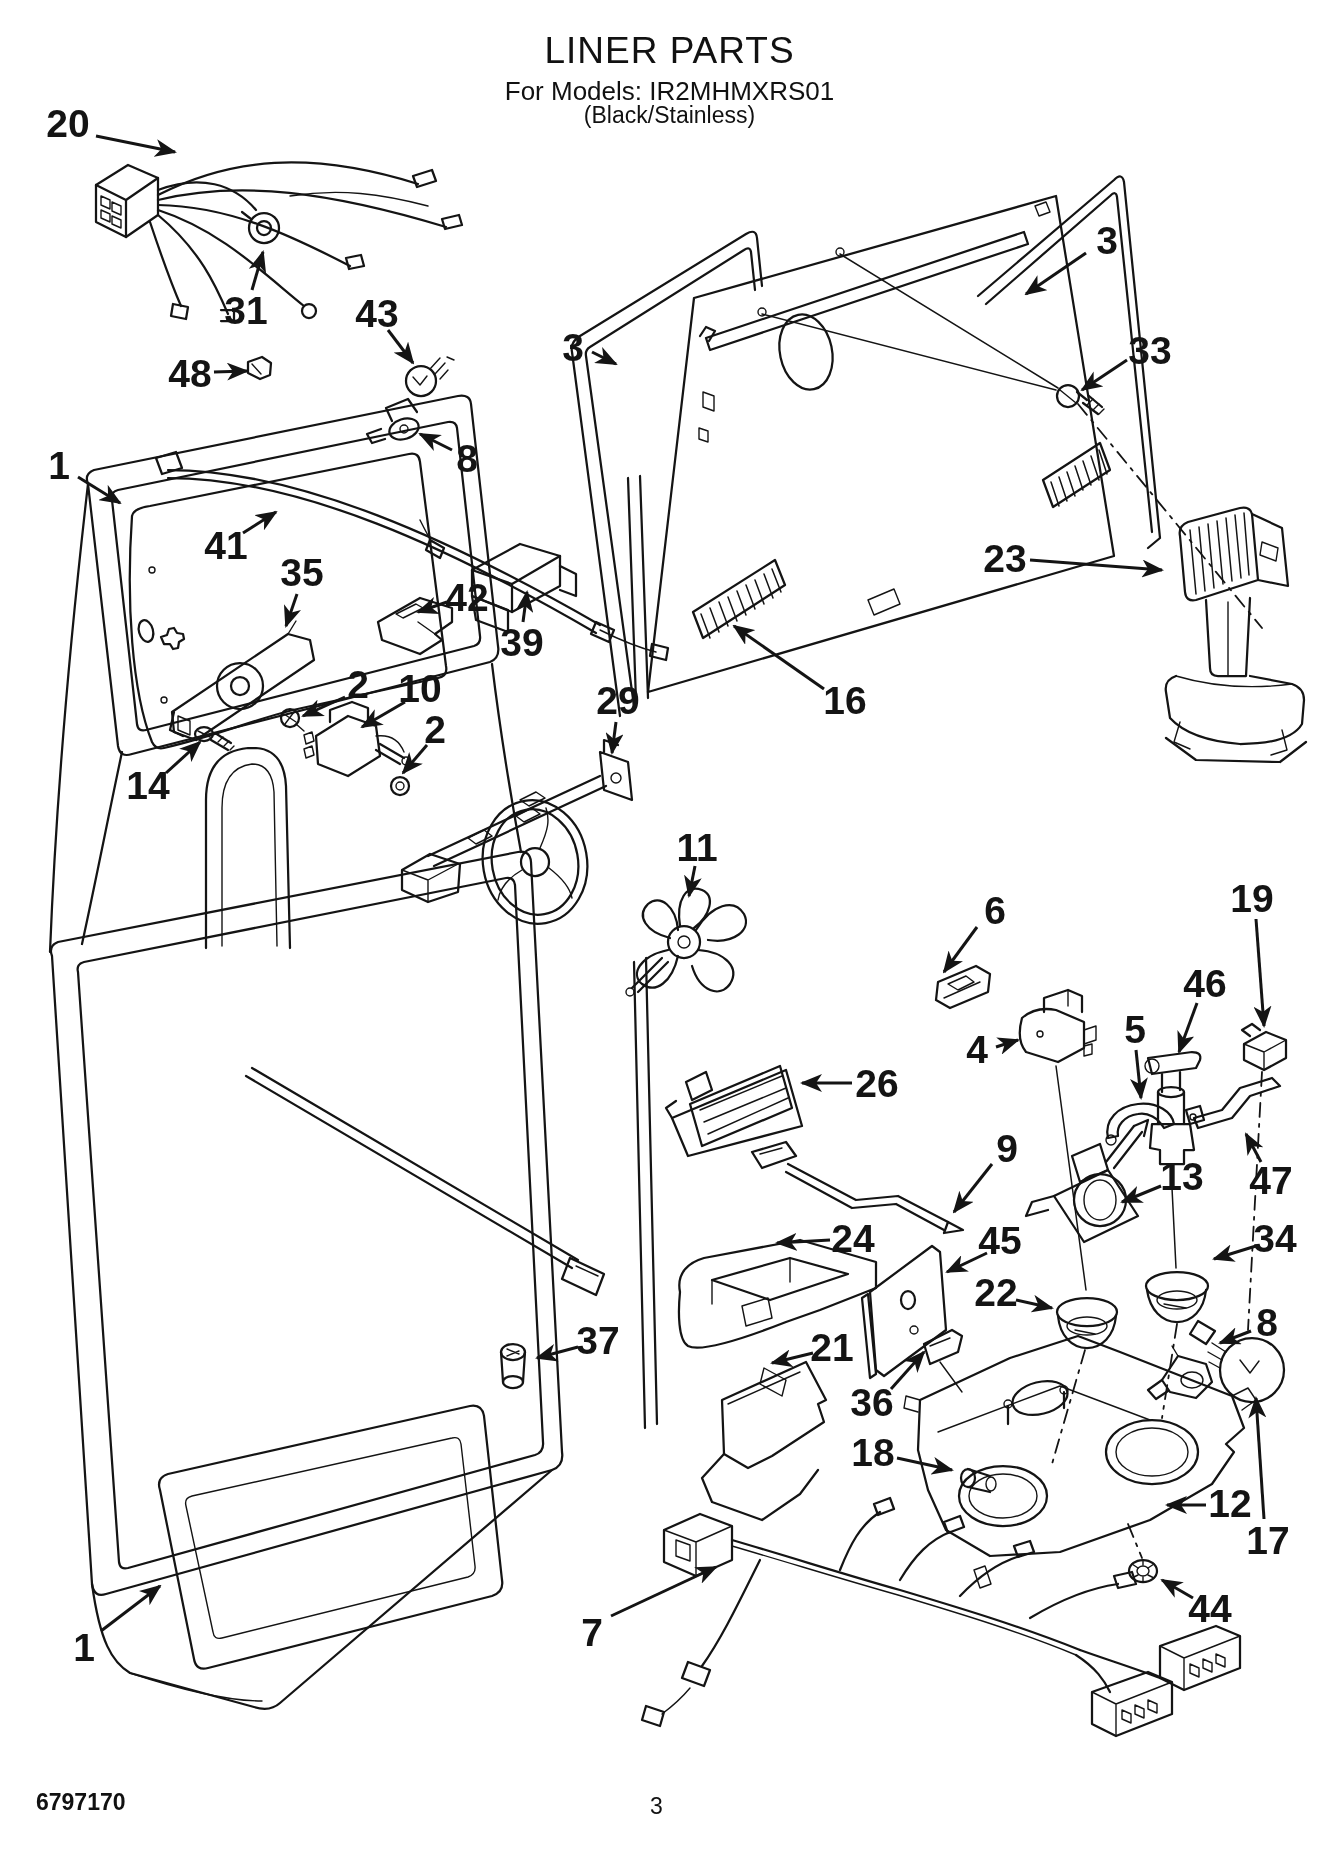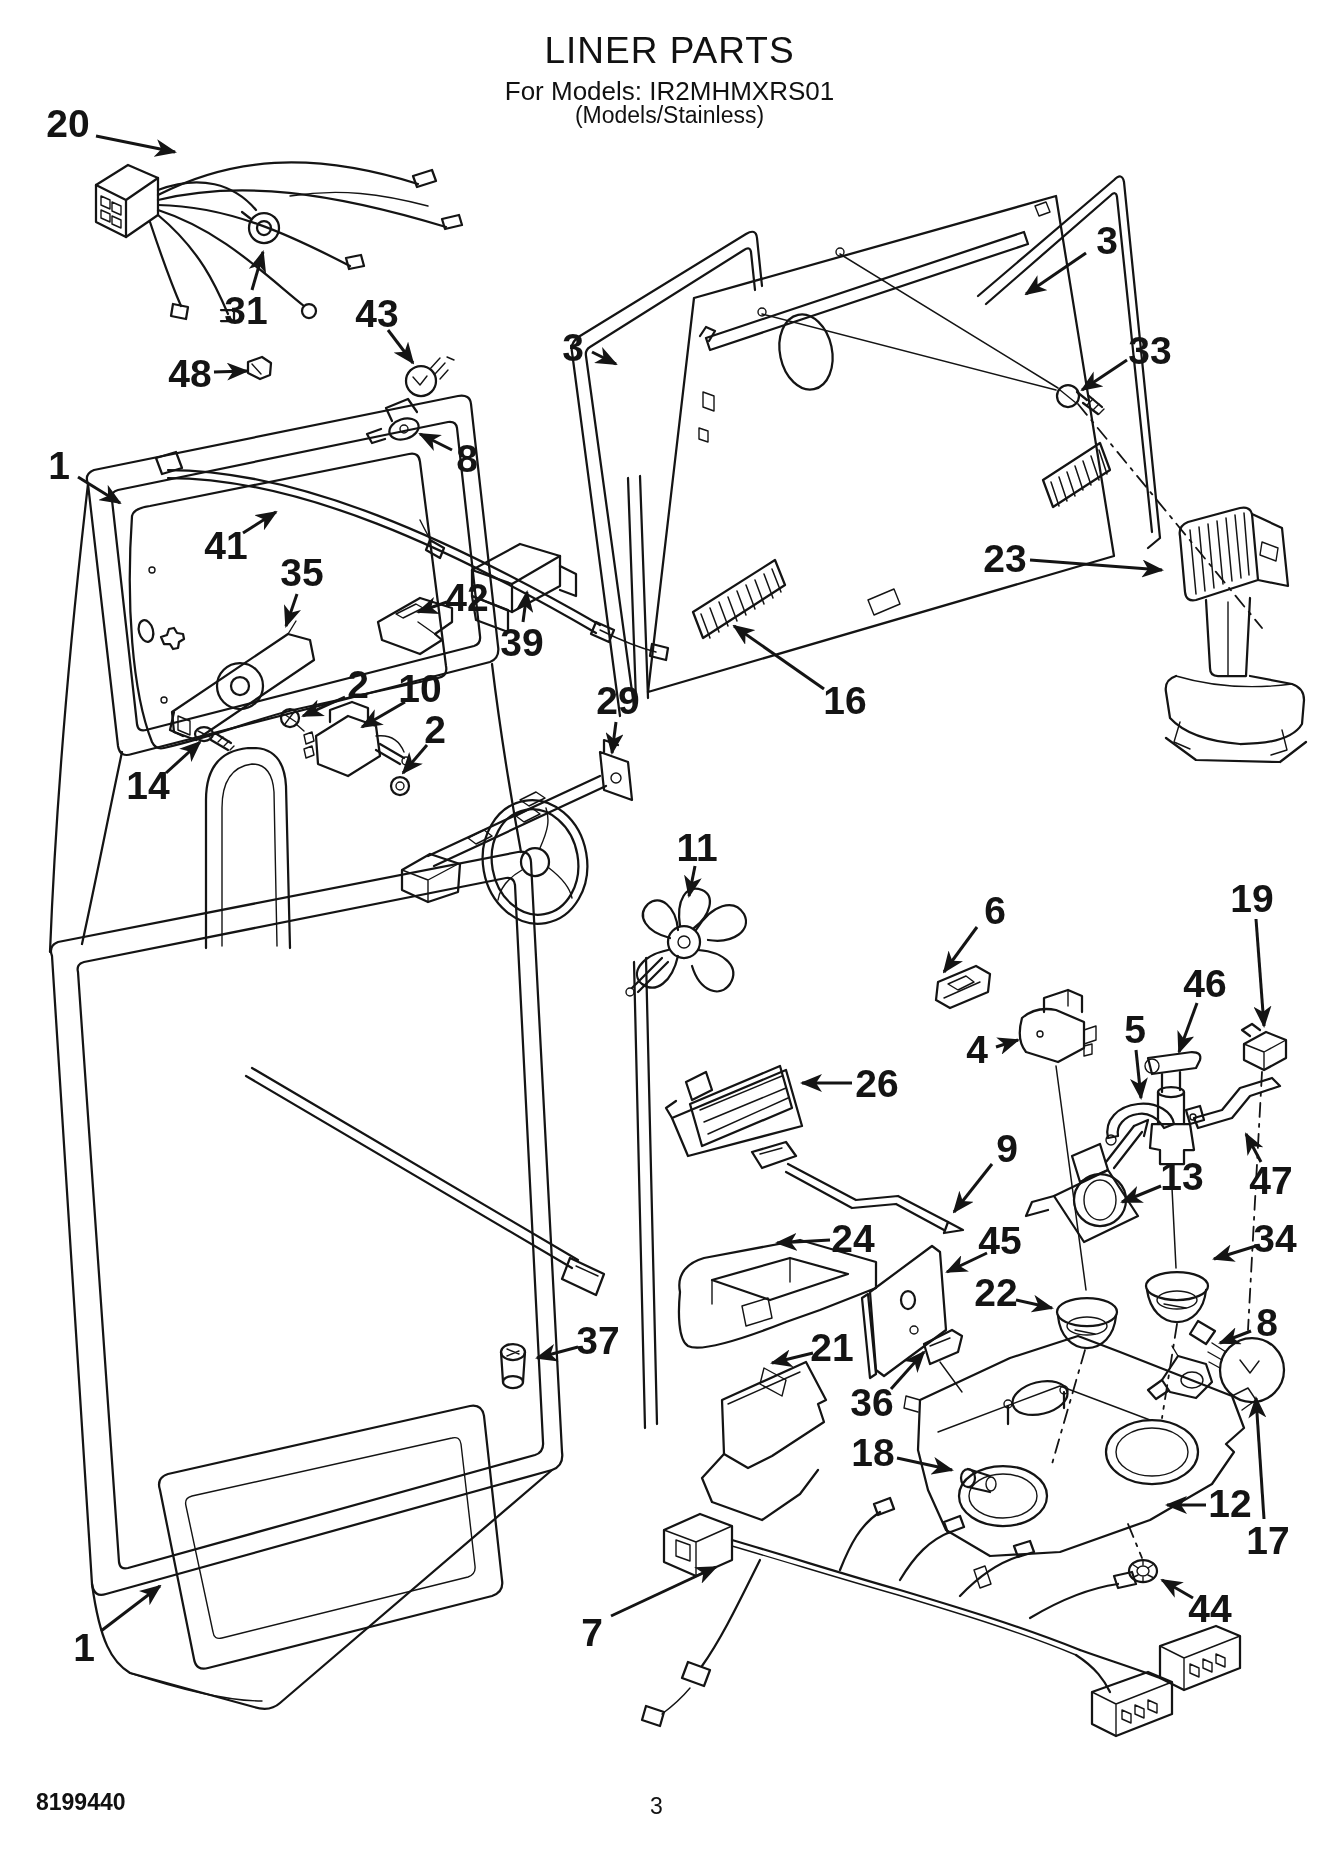--- a/index.html
+++ b/index.html
@@ -24,21 +24,21 @@
   .dashdot { stroke-dasharray:14 7 3 7; stroke-width:1.8; }
   .thinline { stroke-width:1.5; }
 </style>
 </head>
 <body>
 
 <div class="page">
 
   <div class="hdr title">LINER PARTS</div>
   <div class="hdr models">For Models: IR2MHMXRS01</div>
-  <div class="hdr finish">(Models/Stainless)</div>
+  <div class="hdr finish">(Black/Stainless)</div>
 
   <svg class="canvas" width="1339" height="1849" viewBox="0 0 1339 1849">
     <defs>
       <marker id="arrowhead" markerUnits="userSpaceOnUse" markerWidth="22" markerHeight="18" refX="20" refY="9" orient="auto">
         <path d="M0 0 L22 9 L0 18 L6 9 Z" fill="#141414"></path>
       </marker>
     </defs>
 
     <g class="art">
 
@@ -532,15 +532,15 @@
         <text x="1210" y="1622" class="callout">44</text>
         <line x1="578" y1="1347" x2="537" y2="1358" class="leader" marker-end="url(#arrowhead)"></line>
         <text x="598" y="1354" class="callout">37</text>
         <line x1="611" y1="1616" x2="716" y2="1567" class="leader" marker-end="url(#arrowhead)"></line>
         <text x="592" y="1646" class="callout">7</text>
         <line x1="101" y1="1631" x2="160" y2="1586" class="leader" marker-end="url(#arrowhead)"></line>
         <text x="84" y="1661" class="callout">1</text>
       </g>
   </svg>
 
-  <div class="ftr docnum">8199440</div>
+  <div class="ftr docnum">6797170</div>
   <div class="ftr pagenum">3</div>
 </div>
 
 </body></html>

